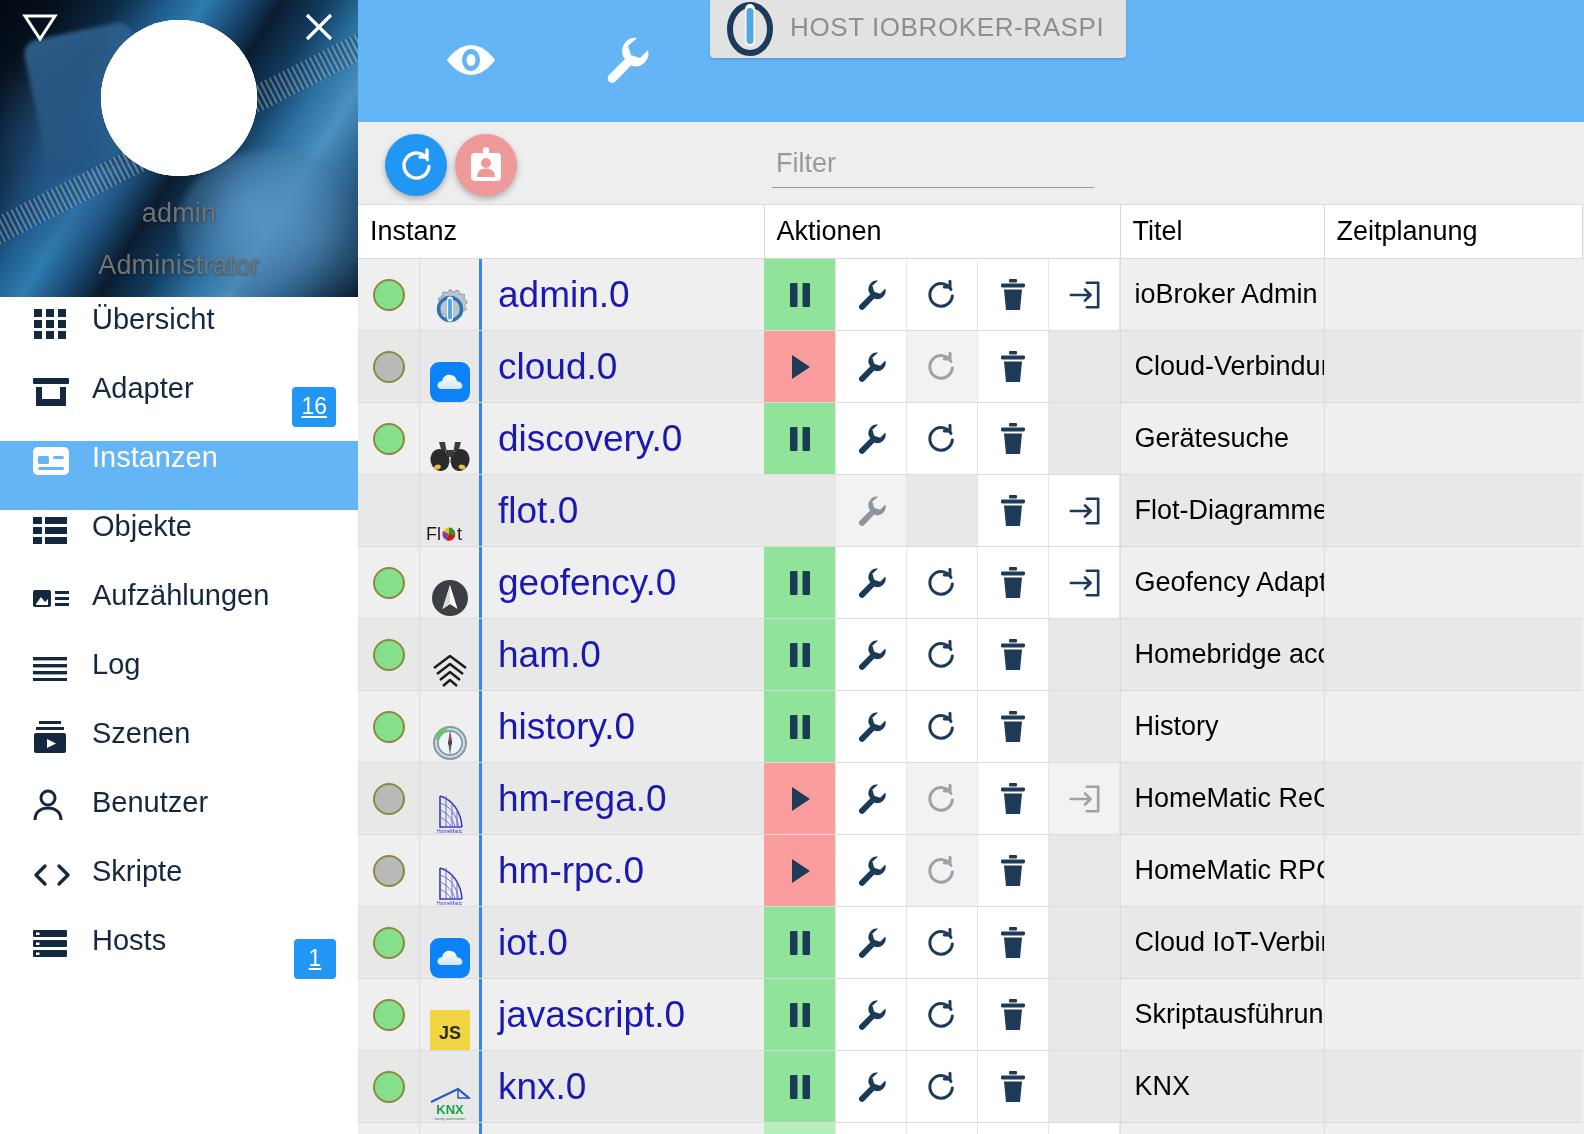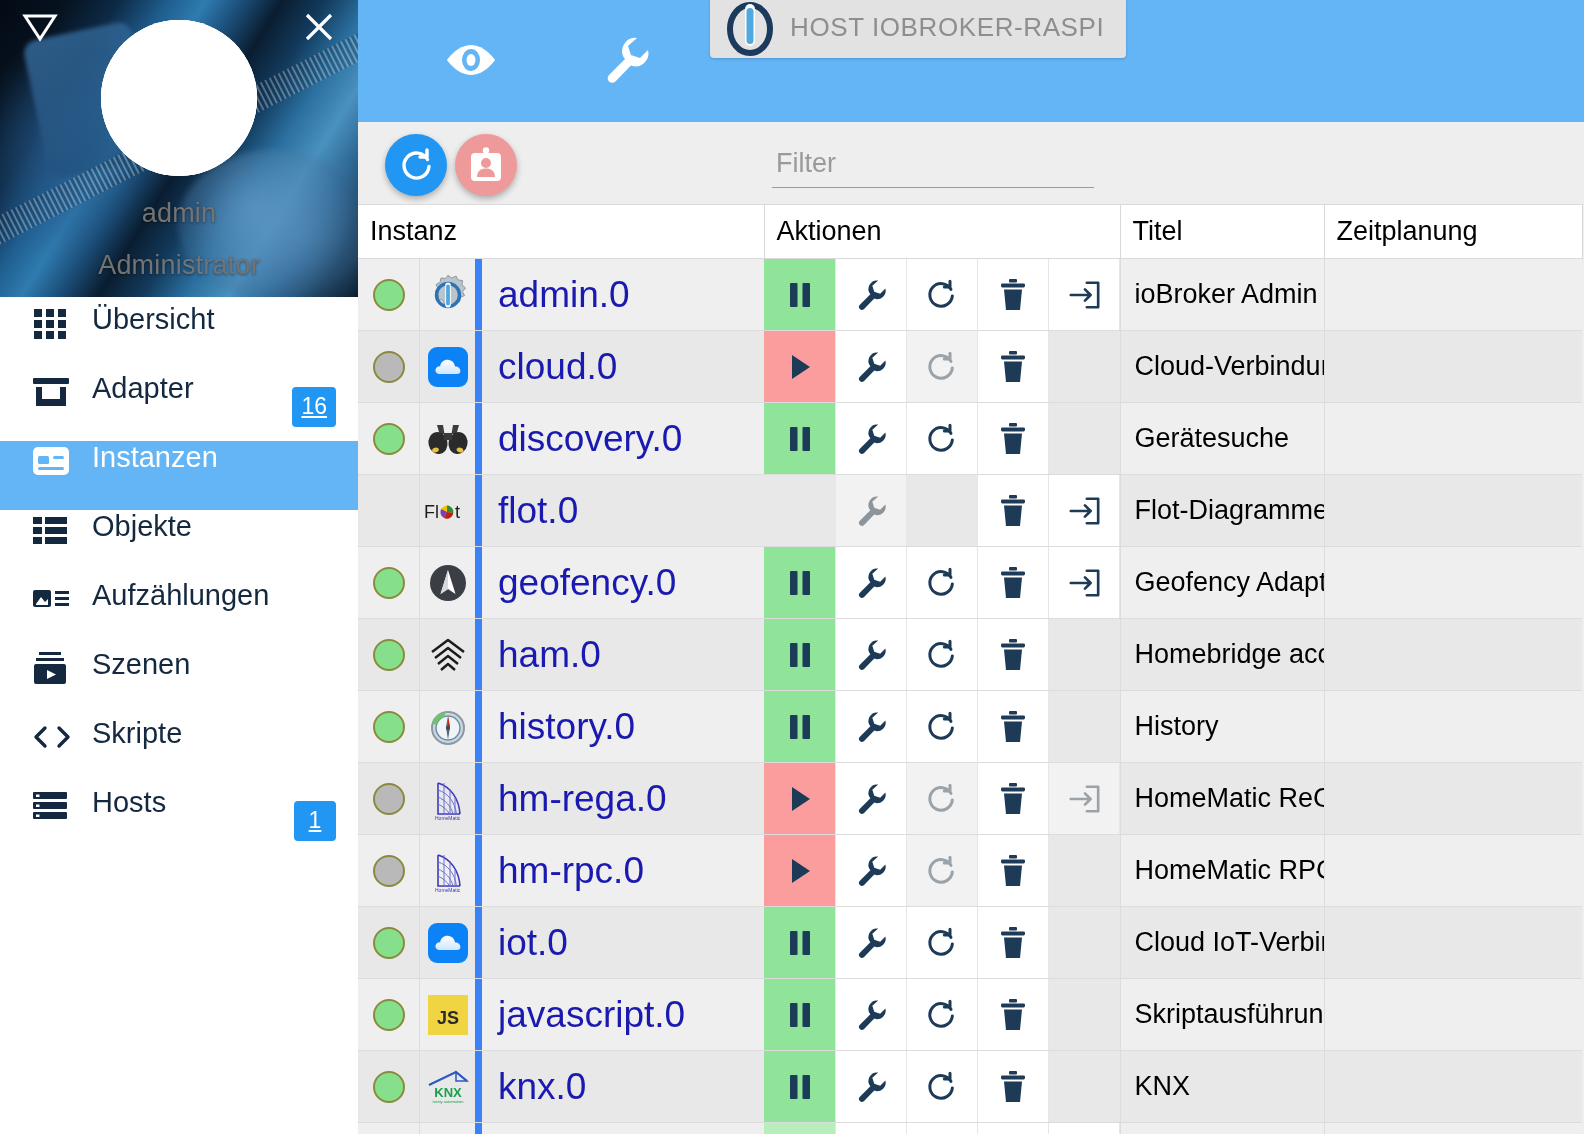--- a/index.html
+++ b/index.html
@@ -191,22 +191,22 @@
   .st-wrap {
     width: 62px; flex: 0 0 62px;
     display: flex; align-items: center; justify-content: center;
     border-right: 1px solid #dcdcdc; height: 71px;
   }
   .dot { width: 32px; height: 32px; border-radius: 50%; border: 2px solid #8a8a3f; }
   .dot.on  { background: #86e08b; }
   .dot.off { background: #b9b9b9; }
   .ic-wrap {
     width: 62px; flex: 0 0 62px; height: 71px;
-    display: flex; align-items: center; justify-content: center;
-    border-right: 7px solid #3b82f6;
+    display: flex; align-items: flex-end; justify-content: center;
+    border-right: 3px solid #3b82f6;
   }
   .inst-name {
     font-size: 37px; color: #1a1ab0; padding-left: 16px;
     white-space: nowrap; cursor: pointer;
   }
 
   td.c-act { padding: 0; }
   .act-cell { display: flex; height: 71px; align-items: stretch; }
   .abtn {
     width: 71px; flex: 0 0 71px;
@@ -348,33 +348,53 @@
             <rect x="1" y="4" width="18" height="17" rx="2"></rect>
             <path d="M4 18 L9 11 L13 16 L16 13 L16 19 L4 19 Z" fill="#ffffff"></path>
             <rect x="23" y="5" width="14" height="3"></rect>
             <rect x="23" y="11" width="14" height="3"></rect>
             <rect x="23" y="17" width="14" height="3"></rect>
           </svg>
         </span>
         <span class="nav-label">Aufzählungen</span>
       </div>
 
+      <div class="nav-item">
+        <span class="nav-ico">
+          <svg class="svgico" width="36" height="26" viewBox="0 0 36 26" fill="#14293f">
+            <rect x="1" y="2" width="34" height="3.4"></rect>
+              <rect x="1" y="9" width="34" height="3.4"></rect>
+            <rect x="1" y="16" width="34" height="3.4"></rect>
+              <rect x="1" y="23" width="34" height="3.4"></rect>
+          </svg>
+        </span>
+        <span class="nav-label">Log</span>
+      </div>
 
       <div class="nav-item">
         <span class="nav-ico">
           <svg class="svgico" width="36" height="34" viewBox="0 0 36 34" fill="#14293f">
             <rect x="7" y="1" width="22" height="3"></rect>
             <rect x="4" y="7" width="28" height="3"></rect>
             <rect x="2" y="13" width="32" height="20" rx="2"></rect>
             <path d="M15 19 L24 23.5 L15 28 Z" fill="#ffffff"></path>
           </svg>
         </span>
         <span class="nav-label">Szenen</span>
       </div>
 
+      <div class="nav-item">
+        <span class="nav-ico">
+          <svg class="svgico" width="32" height="34" viewBox="0 0 32 34" fill="none" stroke="#14293f" stroke-width="3">
+            <circle cx="16" cy="9" r="7"></circle>
+            <path d="M3 31 C3 22 10 19 16 19 C22 19 29 22 29 31"></path>
+          </svg>
+        </span>
+        <span class="nav-label">Benutzer</span>
+      </div>
 
       <div class="nav-item">
         <span class="nav-ico">
           <svg class="svgico" width="40" height="26" viewBox="0 0 40 26" fill="none" stroke="#14293f" stroke-width="3.4" stroke-linecap="round" stroke-linejoin="round">
             <path d="M13 4 L4 13 L13 22"></path>
             <path d="M27 4 L36 13 L27 22"></path>
           </svg>
         </span>
         <span class="nav-label">Skripte</span>
       </div>

